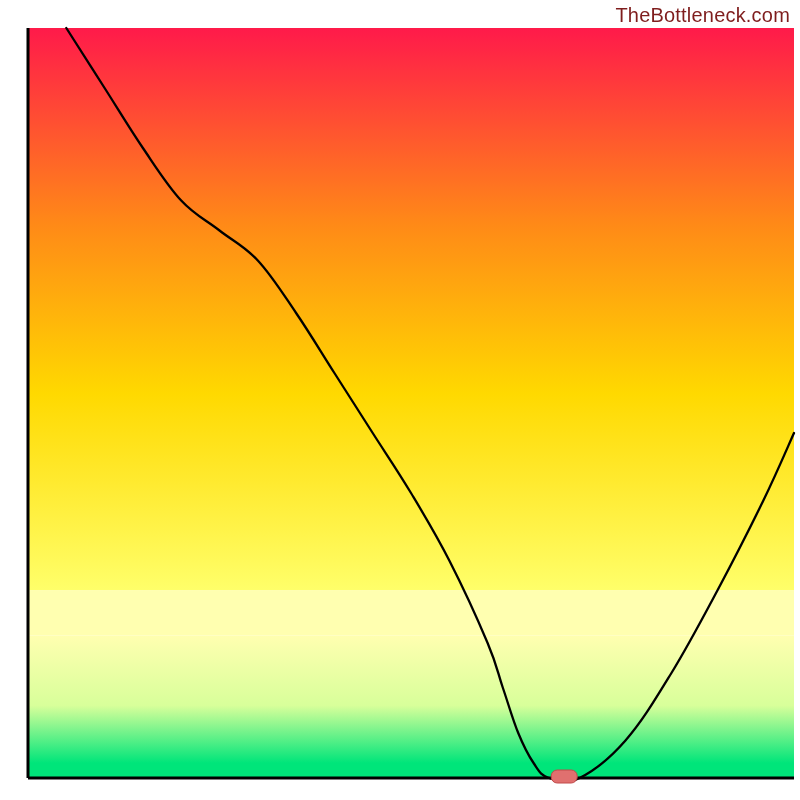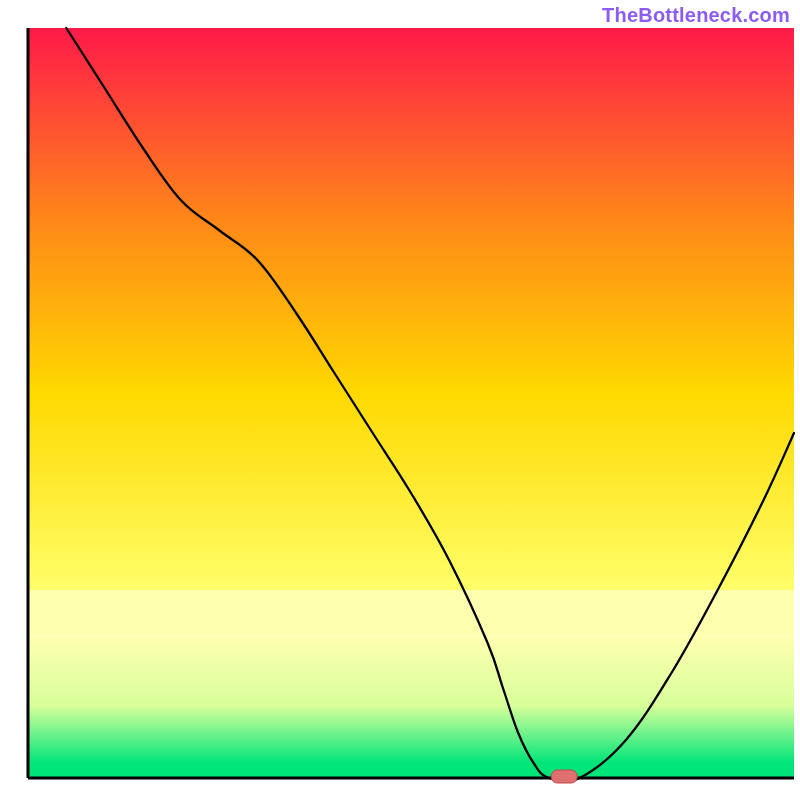--- a/index.html
+++ b/index.html
@@ -13,22 +13,22 @@
   .container {
     position: relative;
     width: 800px;
     height: 800px;
   }
   .watermark {
     position: absolute;
     top: 4px;
     right: 10px;
     font-size: 20px;
-    font-weight: bold;
-    color: #8b5cf6;
+    font-weight: normal;
+    color: #7f1d1d;
     letter-spacing: 0.2px;
     z-index: 10;
   }
   svg.chart {
     position: absolute;
     top: 0;
     left: 0;
   }
 </style>
 </head>

